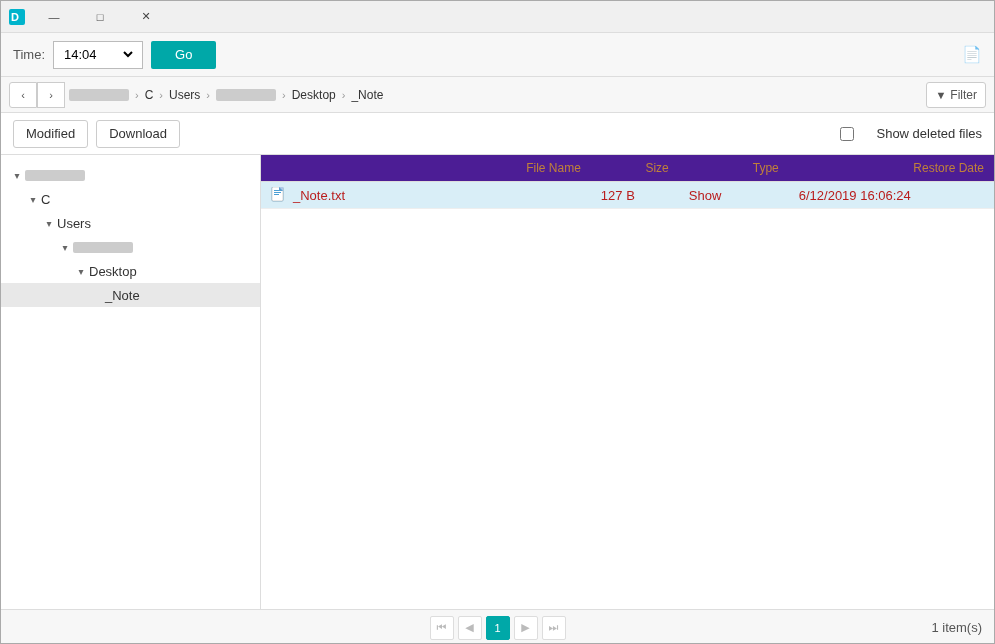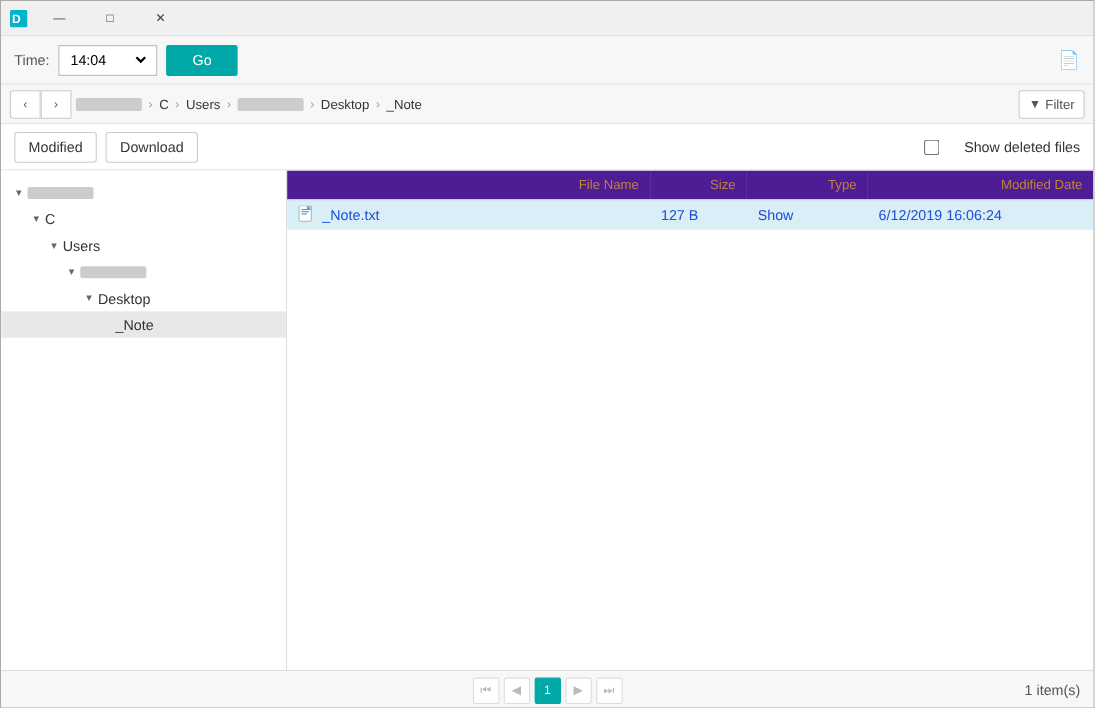--- a/index.html
+++ b/index.html
@@ -280,21 +280,21 @@
       padding: 6px 10px;
       font-size: 12px;
       color: #c0803a;
       font-weight: normal;
       border-bottom: 1px solid #ddd;
       background: #4c1d95;
     }
     .file-table td {
       padding: 5px 10px;
       font-size: 13px;
-      color: #1d4ed8;
+      color: #b91c1c;
       border-bottom: 1px solid #eee;
     }
     .file-row { cursor: pointer; }
     .file-row.selected td { background: #d9eef7; }
     .file-icon {
       display: inline-block;
       width: 16px;
       height: 16px;
       margin-right: 6px;
       vertical-align: middle;
@@ -440,21 +440,21 @@
     </div>
   </div>
 
   <div class="file-panel">
     <table class="file-table">
       <thead>
         <tr>
           <th style="width:45%;">File Name</th>
           <th style="width:12%;">Size</th>
           <th style="width:15%;">Type</th>
-          <th style="width:28%;">Modified Date</th>
+          <th style="width:28%;">Restore Date</th>
         </tr>
       </thead>
       <tbody>
         <tr class="file-row selected">
           <td>
             <div class="file-name-cell">
               <svg class="file-icon" viewBox="0 0 16 16" width="16" height="16">
                 <rect x="1" y="0" width="11" height="14" rx="1" fill="#4a9fd5" stroke="#3a8cc0" stroke-width="0.5"></rect>
                 <rect x="1" y="0" width="11" height="14" rx="1" fill="#fff" stroke="#aaa" stroke-width="0.5"></rect>
                 <rect x="3" y="3" width="7" height="1" fill="#4a9fd5"></rect>

